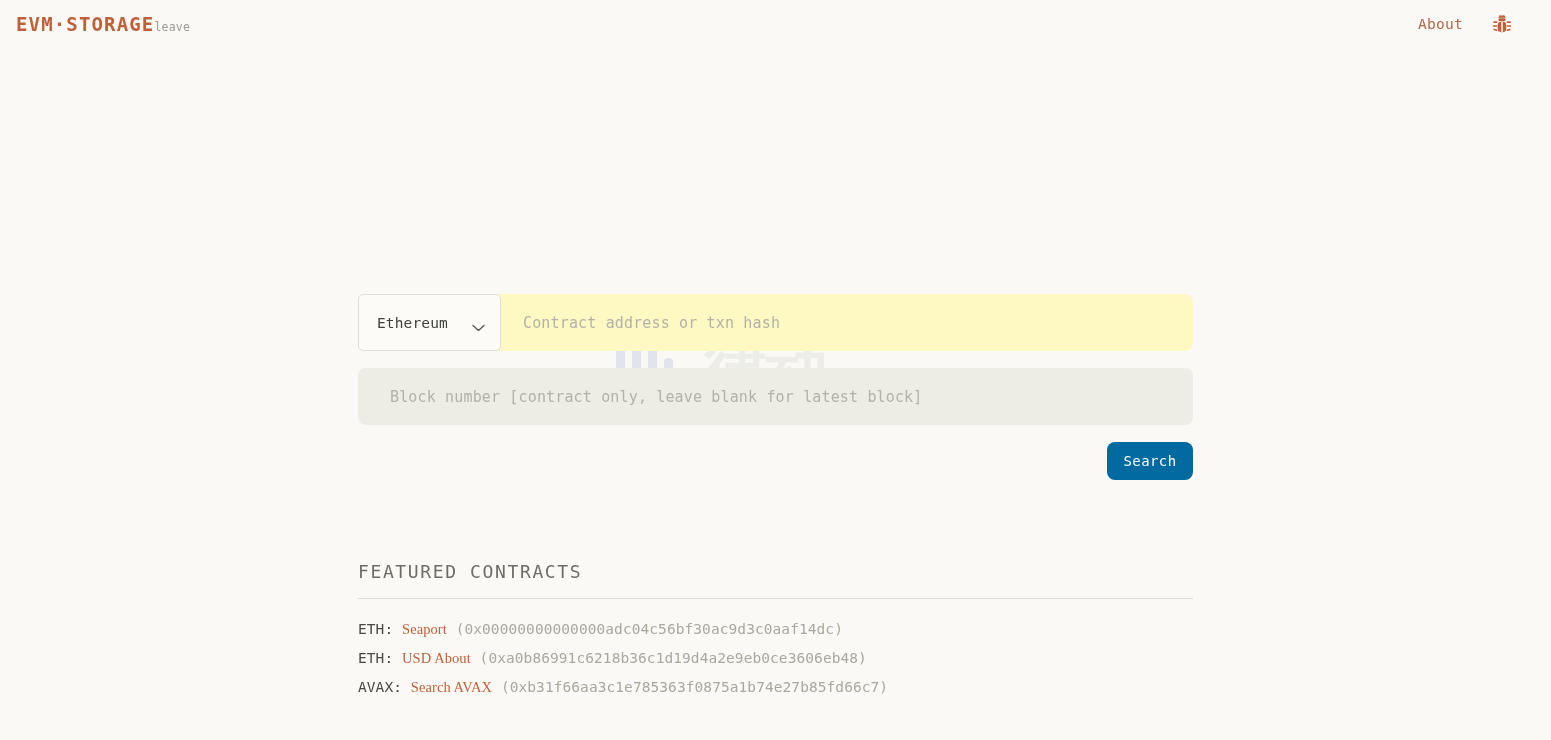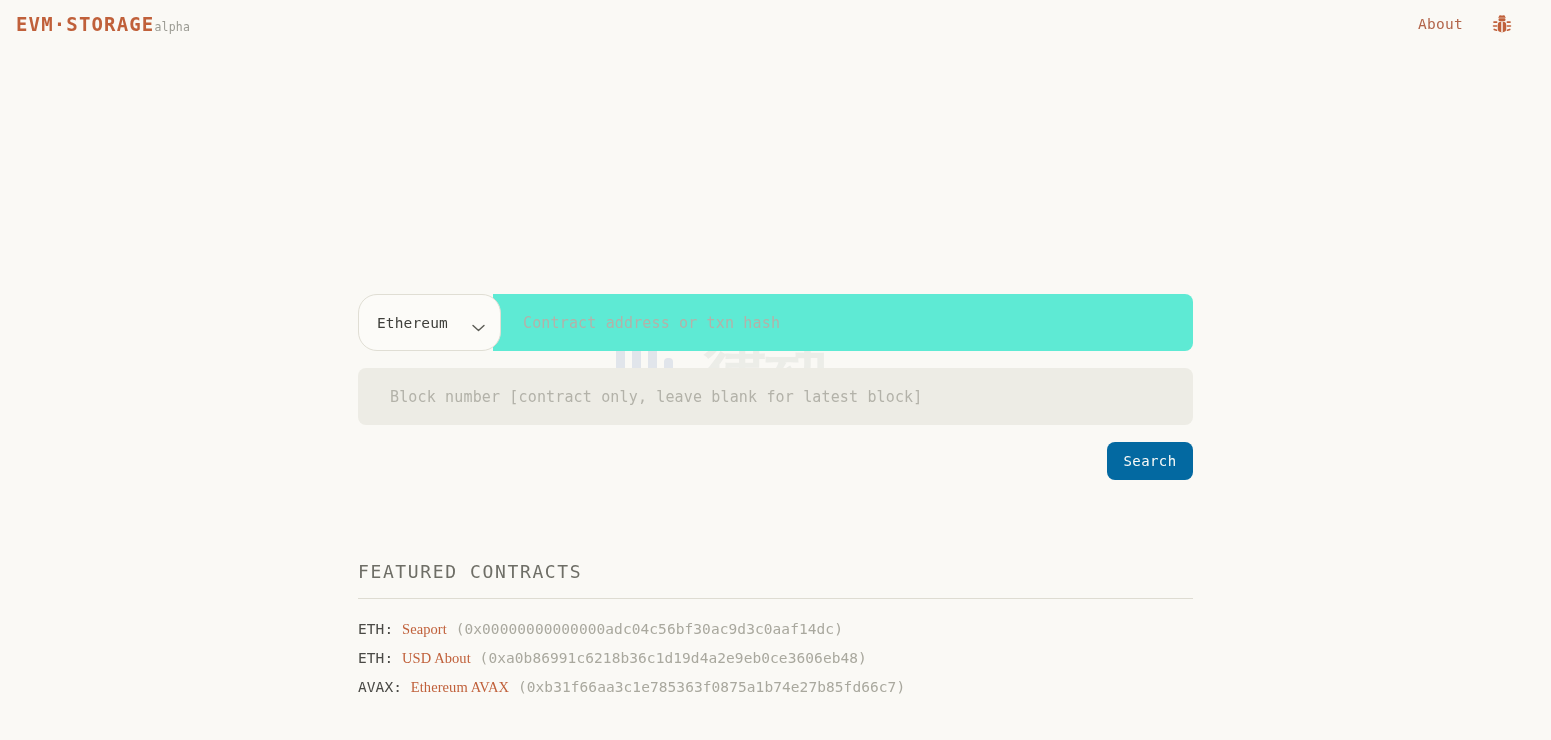--- a/index.html
+++ b/index.html
@@ -87,21 +87,21 @@
     display: flex;
     align-items: stretch;
     height: 57px;
   }
 
   .chain-select {
     width: 143px;
     flex: 0 0 143px;
     background: #fcfbf8;
     border: 1px solid #e0ded4;
-    border-radius: 19px;
+    border-radius: 5px;
     display: flex;
     align-items: center;
     justify-content: space-between;
     padding: 0 15px 0 18px;
     font-family: "DejaVu Sans Mono", "Liberation Mono", monospace;
     font-size: 14.5px;
     color: #3f3f3b;
     cursor: pointer;
     position: relative;
     z-index: 2;
@@ -110,21 +110,21 @@
 
   .chevron {
     width: 13px;
     height: 8px;
     flex: 0 0 13px;
   }
 
   .addr-input {
     flex: 1 1 auto;
     margin-left: -8px;
-    background: #5eead4;
+    background: #fef9c3;
     border: none;
     border-radius: 0 8px 8px 0;
     padding: 0 20px 0 30px;
     font-family: "DejaVu Sans Mono", "Liberation Mono", monospace;
     font-size: 15px;
     color: #3f3f3b;
     outline: none;
     letter-spacing: 0.01em;
   }
 
@@ -211,21 +211,21 @@
     opacity: 0.55;
   }
 </style>
 </head>
 <body>
 
 <div class="header">
 
   <div class="brand">
     <span class="brand-logo">EVM·STORAGE</span>
-    <span class="brand-tag">alpha</span>
+    <span class="brand-tag">leave</span>
   </div>
 
   <div class="header-right">
     <a class="nav-link" href="#">About</a>
     <span class="bug-icon">
       <svg viewBox="0 0 24 24" width="22" height="22" aria-hidden="true">
         <g fill="#c0603a">
           <rect x="9.6" y="1.6" width="4.8" height="2.6" rx="0.5"></rect>
           <rect x="8.2" y="4.6" width="7.6" height="3.2" rx="1.2"></rect>
           <rect x="7.4" y="8.4" width="9.2" height="11.4" rx="3.6"></rect>
@@ -295,19 +295,19 @@
       </div>
 
       <div class="contract-row">
         <span class="c-chain">ETH:</span>
         <span class="c-name">USD About</span>
         <span class="c-addr">(0xa0b86991c6218b36c1d19d4a2e9eb0ce3606eb48)</span>
       </div>
 
       <div class="contract-row">
         <span class="c-chain">AVAX:</span>
-        <span class="c-name">Ethereum AVAX</span>
+        <span class="c-name">Search AVAX</span>
         <span class="c-addr">(0xb31f66aa3c1e785363f0875a1b74e27b85fd66c7)</span>
       </div>
 
     </div>
   </div>
 </div>
 
 </body></html>

